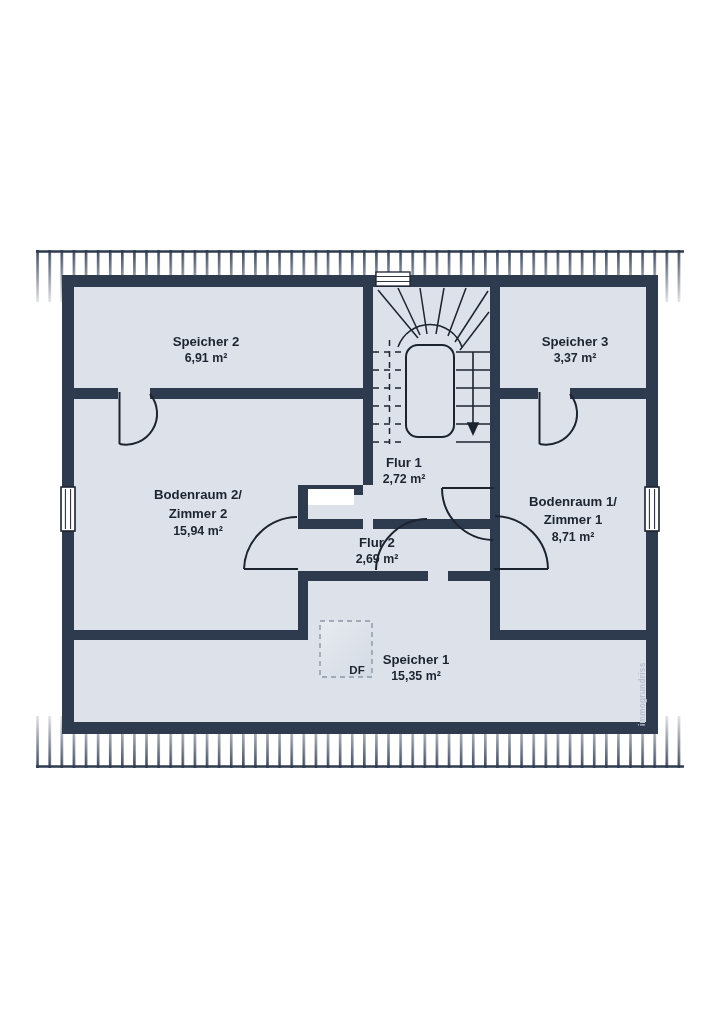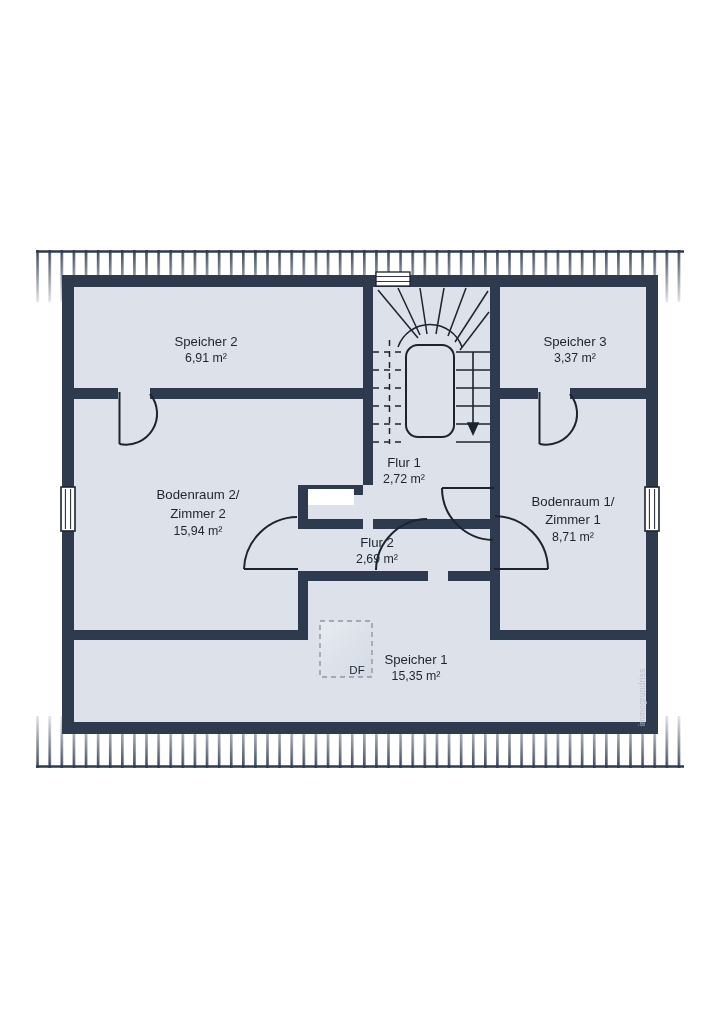--- a/index.html
+++ b/index.html
@@ -40,20 +40,21 @@
     font-family: "Liberation Sans", sans-serif;
   }
 
   
   #plan {
     position: absolute;
     left: 0;
     top: 0;
     width: 720px;
     height: 1018px;
+    font-weight: bold;
   }
   #plan svg { display: block; }
 
   .room-label {
     font-family: "Liberation Sans", sans-serif;
     fill: #1c2430;
     text-anchor: middle;
   }
   .room-name { font-size: 13.2px; }
   .room-area { font-size: 12.4px; }

